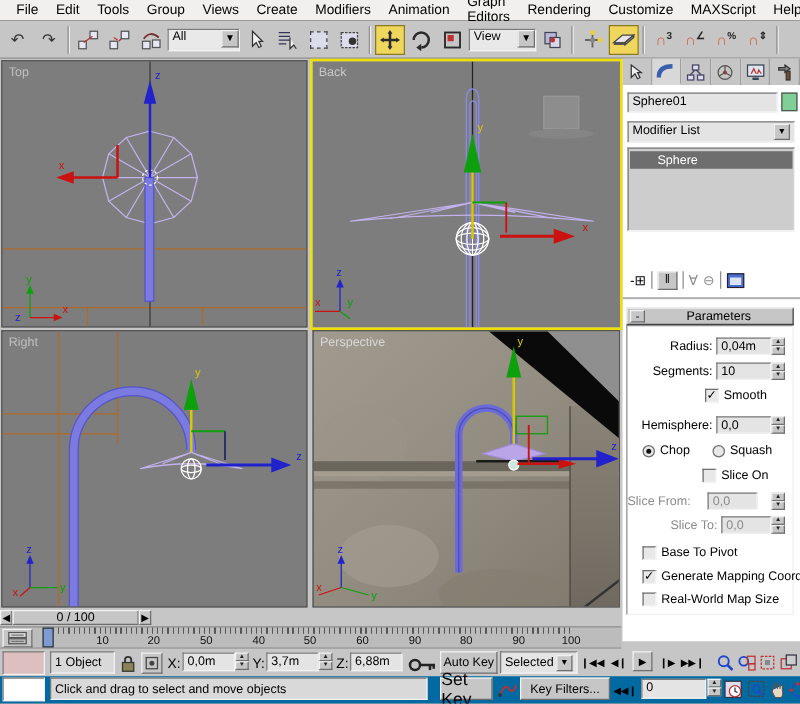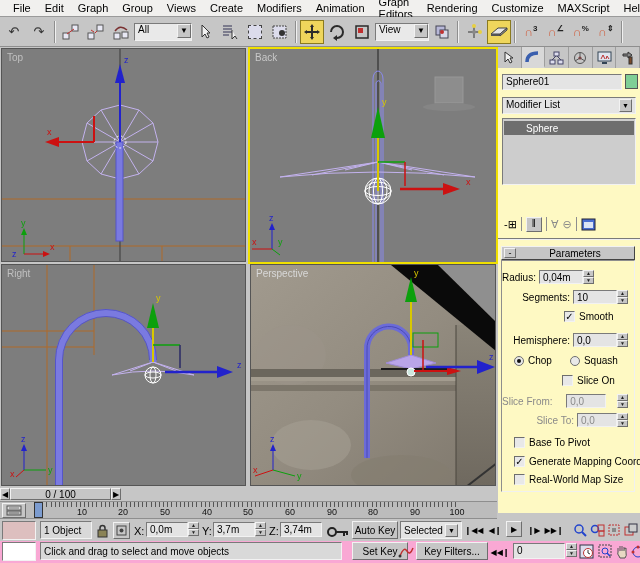--- a/index.html
+++ b/index.html
@@ -39,21 +39,21 @@
   .magnet { color:#d06040; font-weight:bold; font-size:12px; }
   .magnet sup { font-size:8px; color:#222; }
   
   .vp { position:absolute; background:#7d7d7d; border:1px solid #555; overflow:hidden; }
   .vp svg { display:block; }
   #active-border {
     position:absolute; left:248px; top:47px; width:250px; height:217px;
     border:2px solid #f0e000; pointer-events:none; z-index:5;
   }
   
-  #cmdpanel { position:absolute; left:498px; top:47px; width:142px; height:466px; background:#fef9c3; }
+  #cmdpanel { position:absolute; left:498px; top:47px; width:142px; height:466px; background:#ffffff; }
   #cp-tabs { position:absolute; left:0; top:0; width:142px; height:21px; display:flex; border-bottom:1px solid #8e8e8e; }
   .cp-tab {
     flex:1; display:flex; align-items:center; justify-content:center; height:21px;
     border-right:1px solid #9e9e9e; font-size:12px; background:#c6c6c6;
   }
   .cp-tab.active { background:#d8d8d8; border-bottom:2px solid #d8d8d8; }
   .field {
     background:#e4e4e4; border:1px solid; border-color:#7a7a7a #f2f2f2 #f2f2f2 #7a7a7a;
     font-size:10px; padding:1px 3px; overflow:hidden; white-space:nowrap;
   }
@@ -85,41 +85,41 @@
     background-size:420px 5px; background-repeat:no-repeat; background-position:10px 0;
   }
   .tick-label { position:absolute; top:5px; font-size:9px; color:#111; transform:translateX(-50%); }
   #frame-handle {
     position:absolute; left:6px; top:0; width:9px; height:16px; background:#7c9cd0;
     border:1px solid #333; z-index:2; display:flex; align-items:flex-end; justify-content:center;
     font-size:9px; color:#001;
   }
   
   #statusA { position:absolute; left:0; top:519px; width:640px; height:22px; background:#c6c6c6;padding-left:18px; }
-  #statusB { position:absolute; left:0; top:541px; width:640px; height:22px; background:#f9a8d4; }
+  #statusB { position:absolute; left:0; top:541px; width:640px; height:22px; background:#0369a1; }
   .abs { position:absolute; }
   .sunken-box {
     background:#d9d9d9; border:1px solid; border-color:#7a7a7a #f2f2f2 #f2f2f2 #7a7a7a;
     font-size:10px; display:flex; align-items:center; padding:0 3px;
   }
   .mini-btn {
     background:#c6c6c6; border:1px solid; border-color:#f2f2f2 #6e6e6e #6e6e6e #f2f2f2;
     display:flex; align-items:center; justify-content:center; font-size:9px;
   }
   .nav-ico { width:16px; height:16px; display:flex; align-items:center; justify-content:center; }
 </style>
 </head>
 <body>
 
 <div id="win">
 
   <div id="menubar">
     <span class="menu-item">File</span>
     <span class="menu-item">Edit</span>
-    <span class="menu-item">Graph</span>
+    <span class="menu-item">Tools</span>
     <span class="menu-item">Group</span>
     <span class="menu-item">Views</span>
     <span class="menu-item">Create</span>
     <span class="menu-item">Modifiers</span>
     <span class="menu-item">Animation</span>
     <span class="menu-item">Graph Editors</span>
     <span class="menu-item">Rendering</span>
     <span class="menu-item">Customize</span>
     <span class="menu-item">MAXScript</span>
     <span class="menu-item">Help</span>
@@ -484,21 +484,21 @@
 
     <div class="abs" style="left:0;top:191px;width:142px;height:2px;border-top:1px solid #7a7a7a;border-bottom:1px solid #f0f0f0"></div>
 
     <div class="abs raised" style="left:3px;top:199px;width:134px;height:14px;display:flex;align-items:center;border-color:#f2f2f2 #444 #444 #f2f2f2">
       <span class="raised" style="width:12px;height:10px;margin-left:2px;font-size:9px;line-height:8px;text-align:center">-</span>
       <span style="flex:1;text-align:center;font-size:10px">Parameters</span>
     </div>
 
     <div class="abs" style="left:3px;top:213px;width:134px;height:232px;border:1px solid;border-color:#8e8e8e #f0f0f0 #f0f0f0 #8e8e8e">
 
-      <div class="cp-row" style="left:0;top:9px;width:100%;padding-right:6px">
+      <div class="cp-row" style="left:0;top:9px;width:100%;justify-content:flex-end;padding-right:6px">
         <span>Radius:</span>
         <span class="field" style="width:44px;height:14px;margin-left:3px"><span>0,04m</span></span>
         <span class="spin">
             <b>▲</b>
             <b>▼</b>
           </span>
       </div>
       <div class="cp-row" style="left:0;top:29px;width:100%;justify-content:flex-end;padding-right:6px">
         <span>Segments:</span>
         <span class="field" style="width:44px;height:14px;margin-left:3px"><span>10</span></span>
@@ -616,21 +616,21 @@
         <b>▲</b>
         <b>▼</b>
       </span>
     <span class="abs" style="left:202px;top:6px">Y:</span>
     <div class="field abs" style="left:213px;top:3px;width:42px;height:15px"><span>3,7m</span></div>
     <span class="spin abs" style="left:255px;top:3px">
         <b>▲</b>
         <b>▼</b>
       </span>
     <span class="abs" style="left:269px;top:6px">Z:</span>
-    <div class="field abs" style="left:280px;top:3px;width:42px;height:15px"><span>3,74m</span></div>
+    <div class="field abs" style="left:280px;top:3px;width:42px;height:15px"><span>6,88m</span></div>
     <svg class="abs" style="left:326px;top:6px" width="24" height="14">
       <circle cx="6" cy="7" r="4" fill="none" stroke="#222" stroke-width="2"></circle>
       <path d="M10 7 H22 M18 7 V11 M21 7 V10" stroke="#222" stroke-width="2" fill="none"></path>
     </svg>
     <div class="mini-btn abs" style="left:352px;top:2px;width:46px;height:18px;font-size:10px">
       <span>Auto Key</span>
     </div>
     <div class="field abs" style="left:400px;top:2px;width:62px;height:18px;display:flex;align-items:center">
       <span>Selected</span>
       <span class="arrow raised" style="margin-left:auto;width:13px;height:13px;font-size:7px;display:flex;align-items:center;justify-content:center">▼</span>
@@ -665,21 +665,21 @@
           <rect x="5" y="1" width="8" height="8" fill="#ccc" stroke="#334"></rect>
         </svg>
     </div>
   </div>
 
   <div id="statusB">
     <div class="abs" style="left:2px;top:1px;width:34px;height:19px;background:#ffffff;border:1px solid;border-color:#7a7a7a #f2f2f2 #f2f2f2 #7a7a7a"></div>
     <div class="sunken-box abs" style="left:40px;top:1px;width:302px;height:18px">
       <span>Click and drag to select and move objects</span>
     </div>
-    <div class="mini-btn abs" style="left:352px;top:1px;width:56px;height:18px;font-size:10px">
+    <div class="mini-btn abs" style="left:352px;top:1px;width:42px;height:18px;font-size:14px">
       <span>Set Key</span>
     </div>
     <svg class="abs" style="left:398px;top:3px" width="16" height="15">
       <path d="M2 12 Q6 2 9 7 T15 4" fill="none" stroke="#c03030" stroke-width="1.5"></path>
         <circle cx="2" cy="12" r="1.5" fill="#333"></circle>
     </svg>
     <div class="mini-btn abs" style="left:416px;top:1px;width:72px;height:18px;font-size:10px">
       <span>Key Filters...</span>
     </div>
     <div class="nav-ico abs" style="left:492px;top:3px;font-size:8px">◀◀❙</div>

